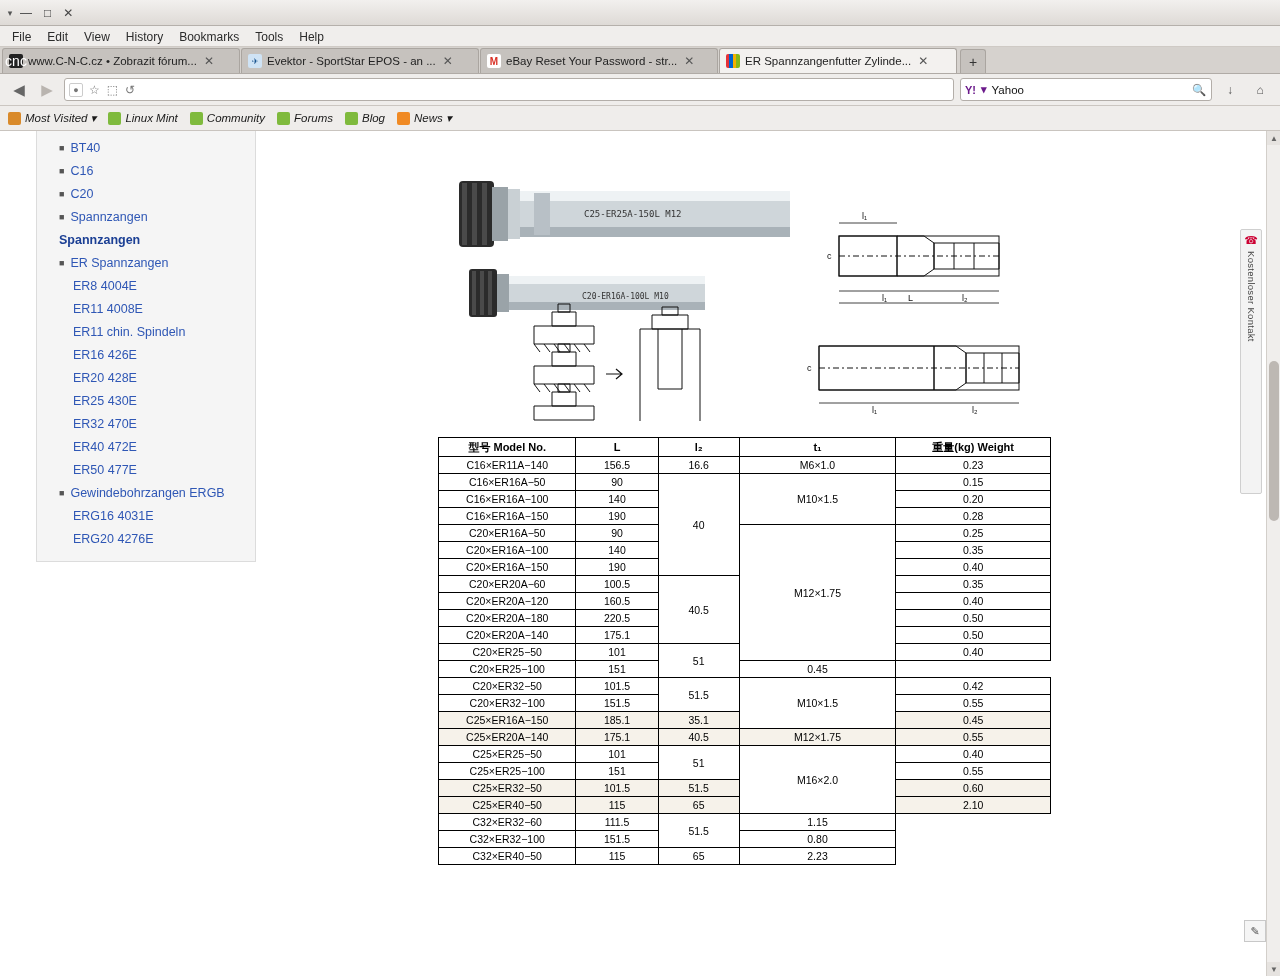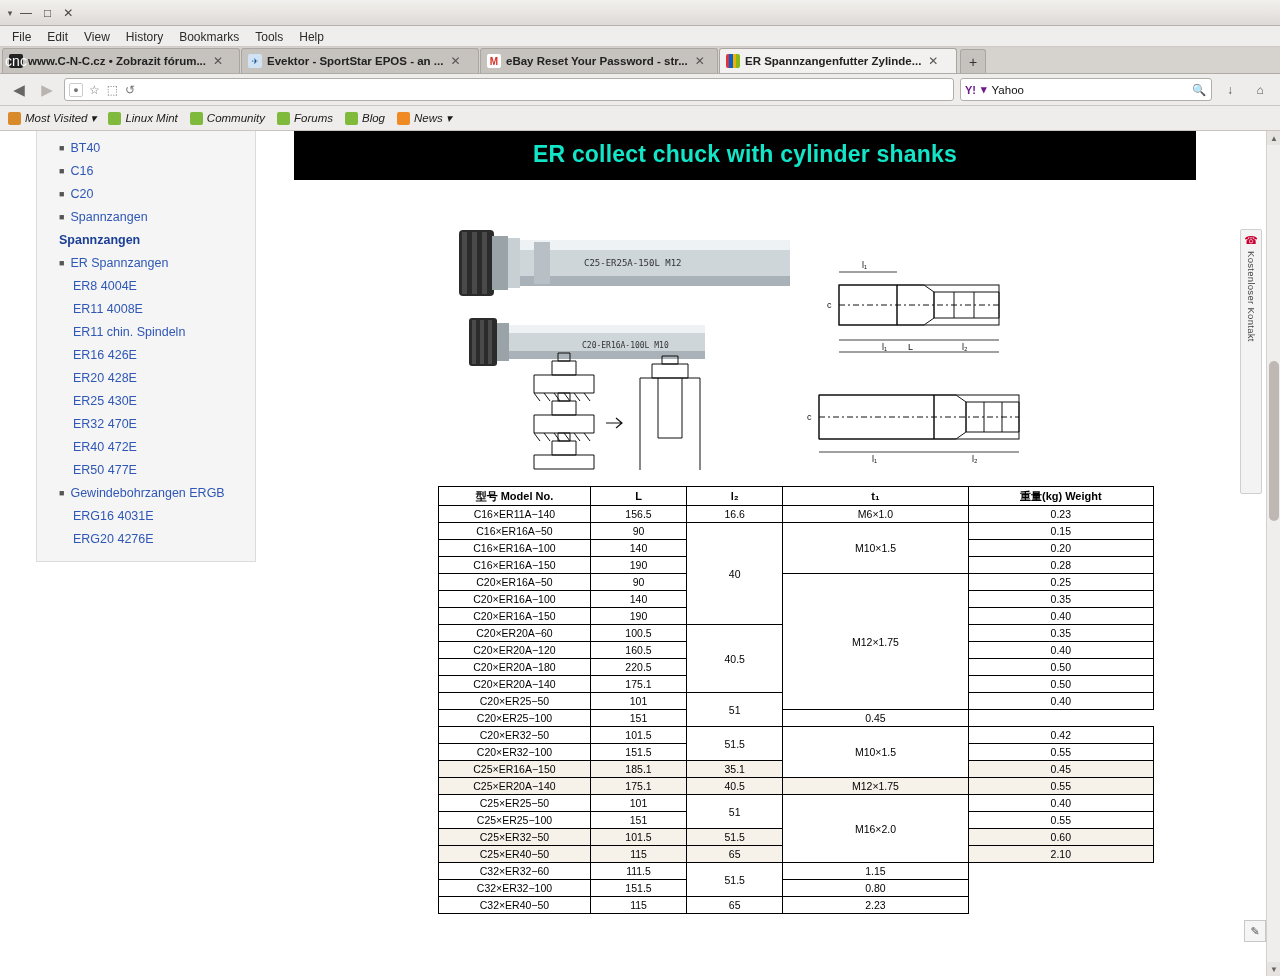--- a/index.html
+++ b/index.html
@@ -44,21 +44,21 @@
     display: flex; align-items: flex-end; padding-left: 2px;
   }
   .tab {
     height: 25px; display: flex; align-items: center; gap: 5px;
     padding: 0 6px 0 6px; margin-right: 1px;
     background: #c6c2be; border: 1px solid #aaa5a0; border-bottom: none;
     border-radius: 3px 3px 0 0; max-width: 240px; font-size: 11.5px; color: #222;
   }
   .tab.active { background: #f3f1ef; }
   .tab .favicon { width: 14px; height: 14px; flex: 0 0 14px; border-radius: 2px; }
-  .tab .tlabel { white-space: nowrap; overflow: hidden; text-overflow: ellipsis; font-weight: bold; }
+  .tab .tlabel { white-space: nowrap; overflow: hidden; text-overflow: ellipsis; }
   .tab .tclose { color:#555; font-size: 12px; padding-left: 2px; }
   .newtab { width: 26px; height: 24px; display:flex; align-items:center; justify-content:center;
             background:#c6c2be; border:1px solid #aaa5a0; border-bottom:none; border-radius:3px 3px 0 0;
             font-size: 14px; color:#333; margin-left:2px;}
 
   
   .navbar {
     height: 32px; background: #efedeb; border-bottom: 1px solid #cbc6c1;
     display: flex; align-items: center; gap: 6px; padding: 0 8px;
   }
@@ -106,21 +106,21 @@
 
   
   .main { position:absolute; left: 294px; top: 0; width: 902px; }
   .banner {
     background: #000; color: #13e6c8; text-align:center; font-size: 23px; font-weight: bold;
     padding: 10px 0 12px 0; letter-spacing: 0.2px;
   }
   .hero { position: relative; height: 290px; }
 
   
-  table.spec { border-collapse: collapse; width: 716px; margin: 16px 0 10px 144px; font-size: 10.5px; }
+  table.spec { border-collapse: collapse; width: 613px; margin: 16px 0 10px 144px; font-size: 10.5px; }
   table.spec td, table.spec th {
     border: 1px solid #000; text-align: center; padding: 1px 2px; height: 17px; color:#000;
     font-family: "Liberation Sans", sans-serif;
   }
   table.spec thead th { font-weight: bold; font-size: 11px; height: 19px; }
   table.spec td.model { width: 150px; }
   table.spec td.l { width: 95px; }
   table.spec td.l2 { width: 95px; }
   table.spec td.t1 { width: 90px; }
   table.spec td.w { width: 183px; }
@@ -316,21 +316,20 @@
         </div>
         <div class="side-li lvl2">
             <a class="lnk">ERG16 4031E</a>
           </div>
         <div class="side-li lvl2">
             <a class="lnk">ERG20 4276E</a>
           </div>
       </div>
 
       <div class="main">
-        <div class="banner">ER collect chuck with cylinder shanks</div>
 
         <div class="hero">
           <svg width="902" height="290" viewBox="0 0 902 290">
 
             <g>
               <rect x="165" y="50" width="35" height="66" rx="4" fill="#2b2b2b"></rect>
               <rect x="168" y="52" width="5" height="62" fill="#4a4a4a"></rect>
               <rect x="178" y="52" width="5" height="62" fill="#4a4a4a"></rect>
               <rect x="188" y="52" width="5" height="62" fill="#4a4a4a"></rect>
               <rect x="198" y="56" width="16" height="54" fill="#9aa3a8"></rect>

